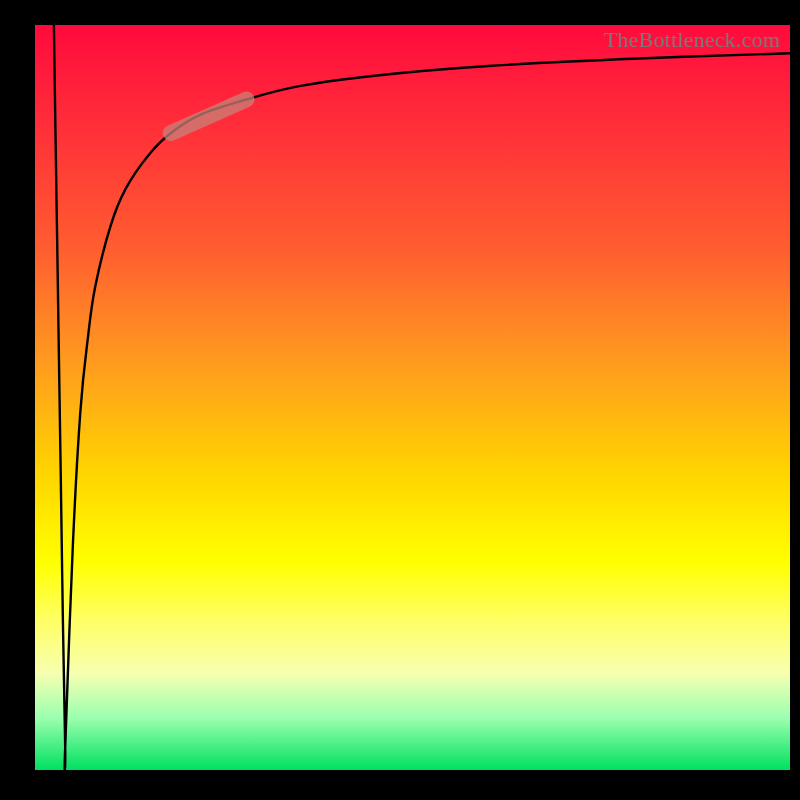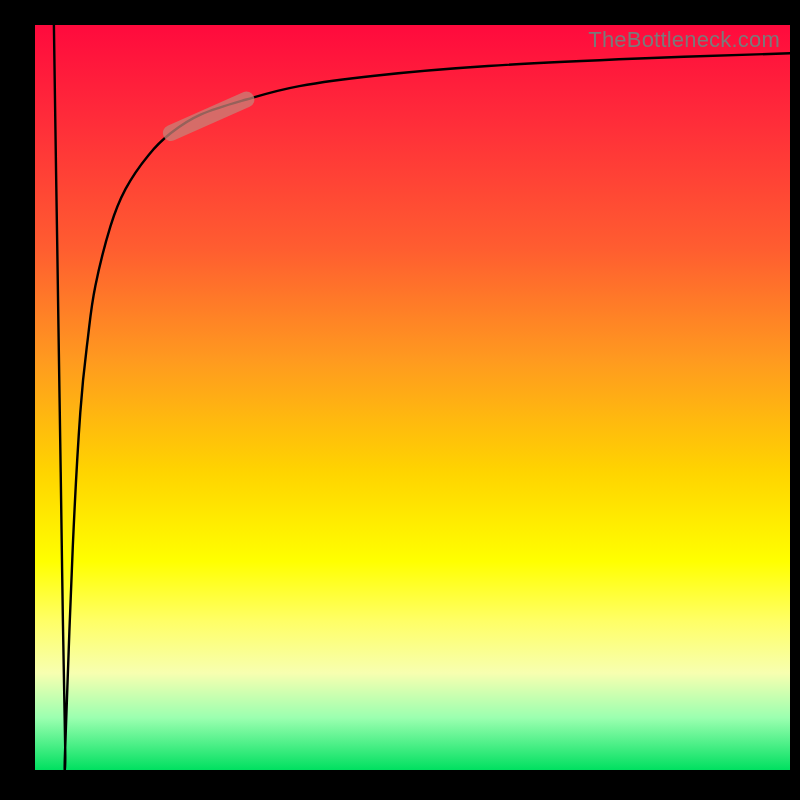--- a/index.html
+++ b/index.html
@@ -9,20 +9,21 @@
     height: 800px;
     background: #000;
     overflow: hidden;
     font-family: Arial, Helvetica, sans-serif;
   }
   .frame {
     position: relative;
     width: 800px;
     height: 800px;
     background: #000;
+    font-family: Liberation Serif, serif;
   }
   .plot-area {
     position: absolute;
     left: 35px;
     top: 25px;
     width: 755px;
     height: 745px;
     
     background: linear-gradient(
       to bottom,

